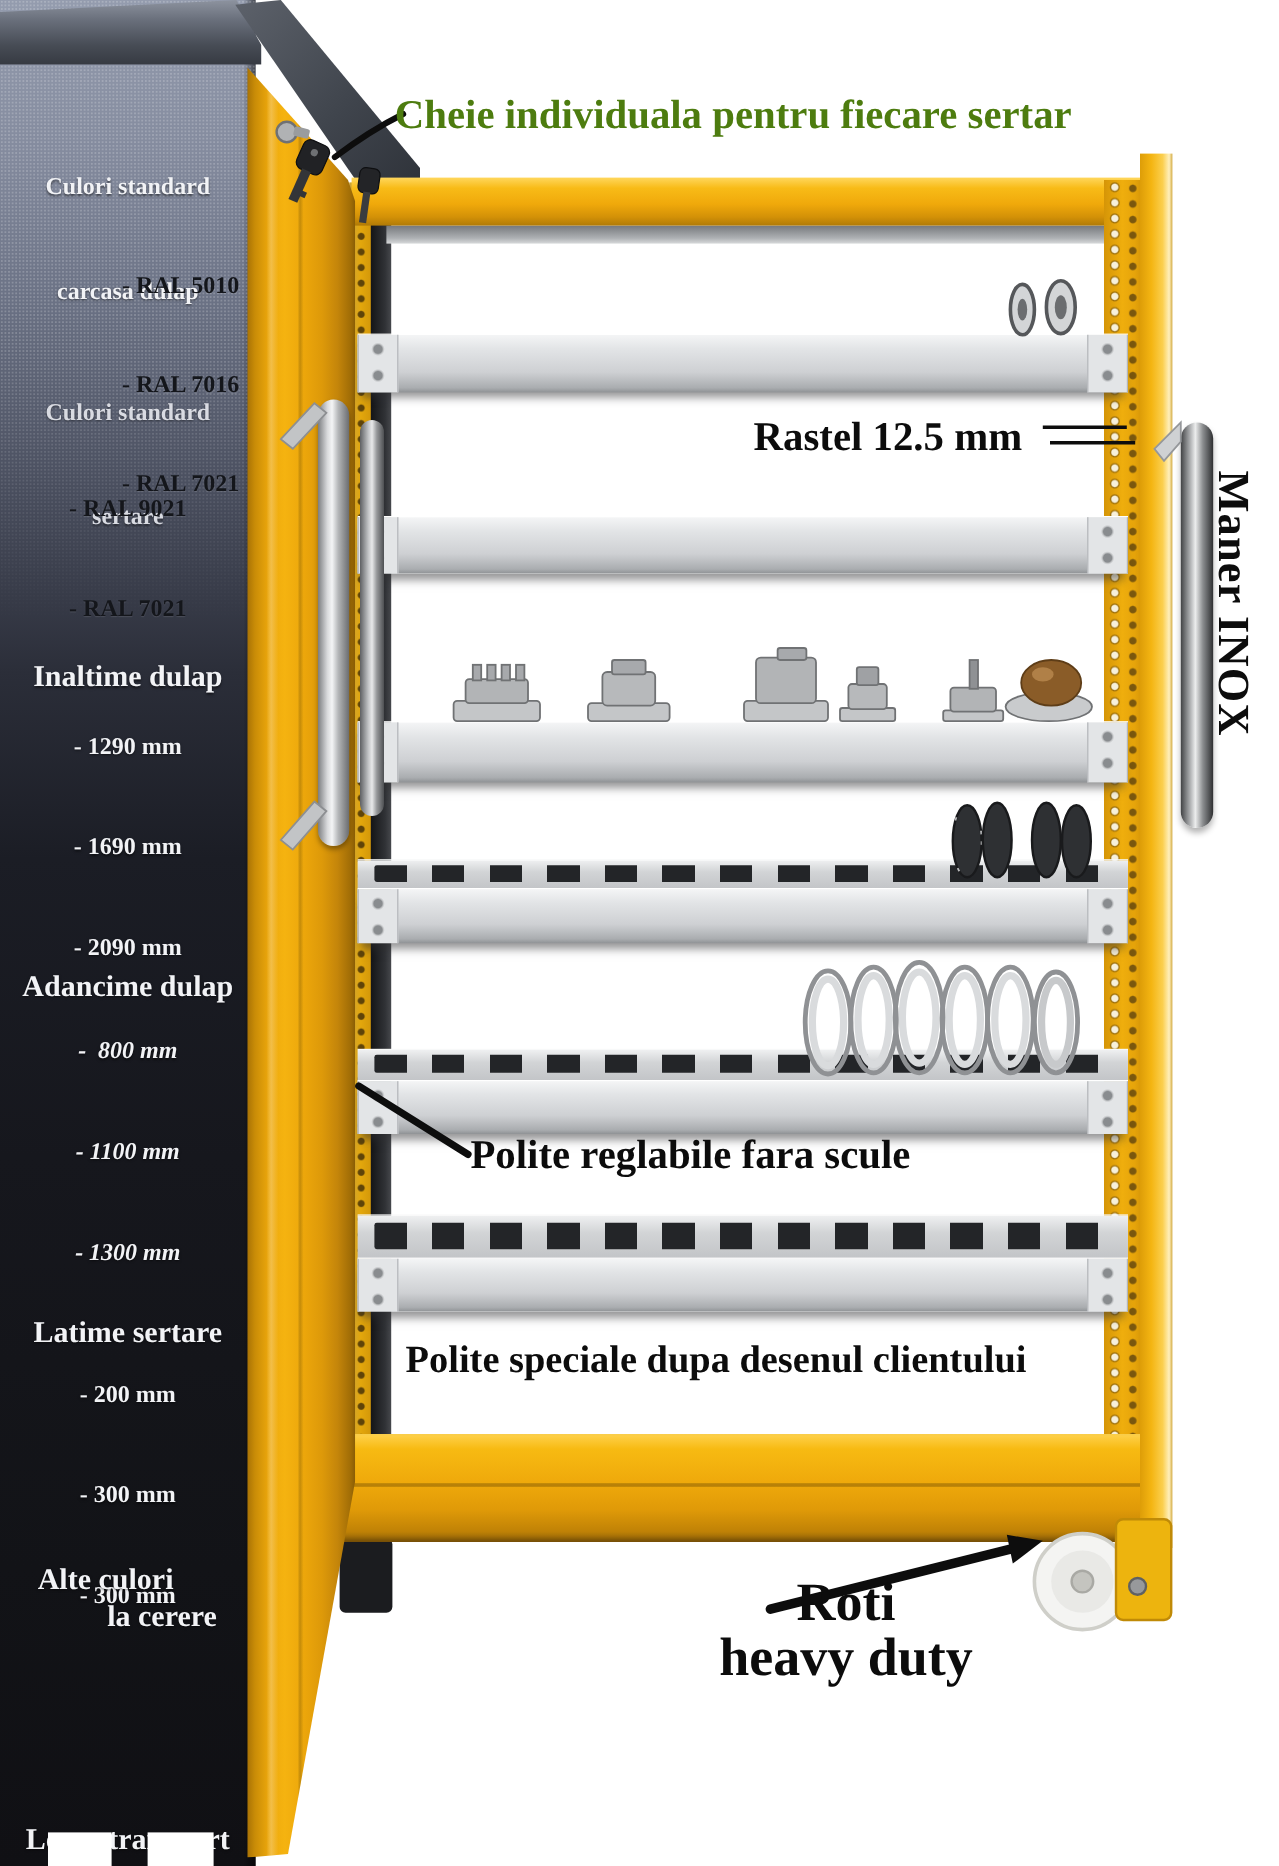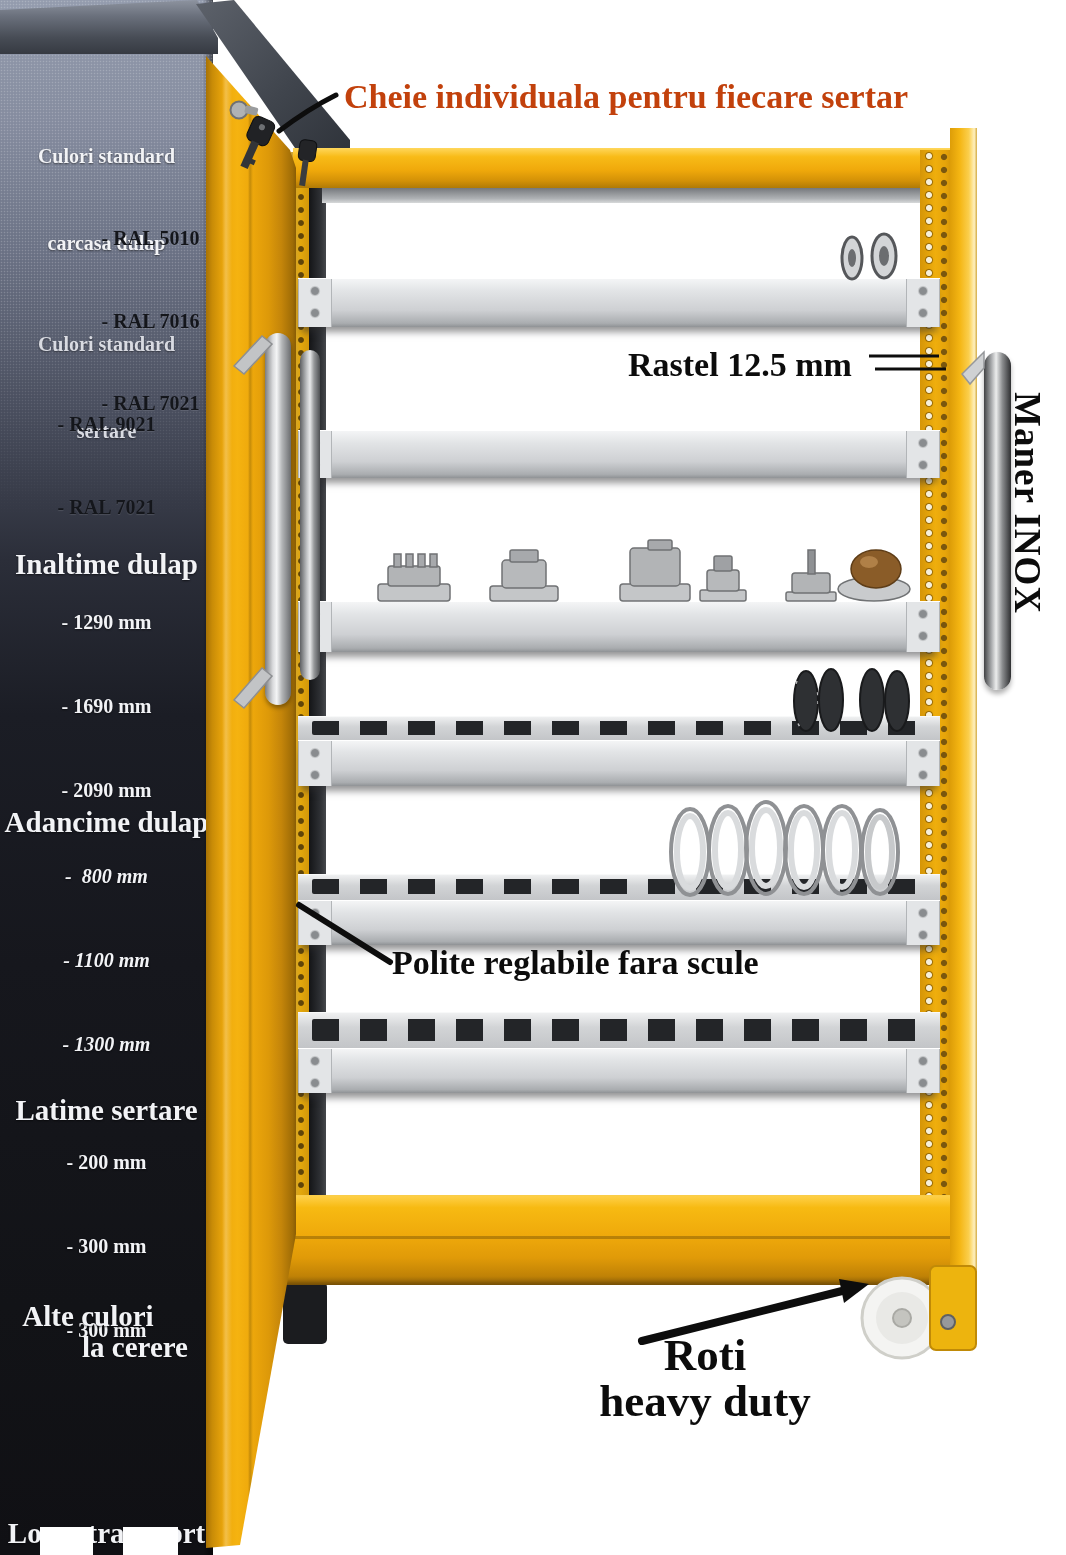--- a/index.html
+++ b/index.html
@@ -16,21 +16,21 @@
   #speckle{left:0;top:0;width:213px;height:520px;opacity:.22;
     background-image:radial-gradient(rgba(255,255,255,.9) .6px,transparent 1.1px);
     background-size:3px 3px;
     -webkit-mask-image:linear-gradient(180deg,#000 55%,transparent 100%);
     mask-image:linear-gradient(180deg,#000 55%,transparent 100%);}
   .ptext{position:absolute;left:0;width:213px;text-align:center;font-weight:bold;
          white-space:pre;line-height:29px;}
   .ptext.light{color:#f2f3f6;text-shadow:0 1px 2px rgba(0,0,0,.55);}
   .ptext.dim{color:#d9dbe2;text-shadow:0 1px 2px rgba(0,0,0,.45);}
   .ptext.dark{color:#14161b;text-shadow:0 1px 1px rgba(255,255,255,.12);}
-  .h24{font-size:20px;} .h25{font-size:29px;}
+  .h24{font-size:20px;} .h25{font-size:25px;}
 
   
   #top-band{left:0;top:0;width:218px;height:54px;
     background:linear-gradient(180deg,#8d939f 0%,#6a707c 30%,#474c55 70%,#363a42 100%);
     clip-path:polygon(0 10px,197px 0,218px 38px,218px 54px,0 54px);}
   #top-diagonal{left:194px;top:0;width:156px;height:170px;
     background:linear-gradient(135deg,#5d626b 0%,#40454d 55%,#2d3138 100%);
     clip-path:polygon(2px 4px,40px 0,156px 140px,156px 164px,112px 164px);}
 
   
@@ -299,24 +299,25 @@
     <path d="M336,95 Q308,109 279,131" stroke="#0d0d0d" stroke-width="5" fill="none" stroke-linecap="round"></path>
     <path d="M869,356 H939" stroke="#0d0d0d" stroke-width="3"></path>
     <path d="M875,369 H946" stroke="#0d0d0d" stroke-width="3"></path>
     <path d="M390,962 L299,905" stroke="#0d0d0d" stroke-width="6" stroke-linecap="round"></path>
     <g>
       <path d="M642,1341 L842,1291" stroke="#0d0d0d" stroke-width="8" stroke-linecap="round"></path>
       <polygon points="869,1284 844,1303 839,1279" fill="#0d0d0d"></polygon>
     </g>
   </svg>
 
-  <div class="abs" style="left:344px;top:78px;z-index:7;font:bold 34px 'Liberation Serif',serif;color:#c2410c;white-space:nowrap;">Cheie individuala pentru fiecare sertar</div>
+  <div class="abs" style="left:329px;top:78px;z-index:7;font:bold 34px 'Liberation Serif',serif;color:#4d7c0f;white-space:nowrap;">Cheie individuala pentru fiecare sertar</div>
   <div class="abs" style="left:628px;top:346px;z-index:7;font:bold 34px 'Liberation Serif',serif;color:#0c0c0c;white-space:nowrap;text-align:right;">Rastel 12.5 mm</div>
   <div class="abs" style="left:1006px;top:392px;z-index:7;font:bold 37px 'Liberation Serif',serif;color:#0c0c0c;
        writing-mode:vertical-rl;letter-spacing:1px;white-space:nowrap;">Maner INOX</div>
   <div class="abs" style="left:392px;top:944px;z-index:7;font:bold 34px 'Liberation Serif',serif;color:#0c0c0c;white-space:nowrap;">Polite reglabile fara scule</div>
+  <div class="abs" style="left:338px;top:1114px;z-index:7;font:bold 32px 'Liberation Serif',serif;color:#0c0c0c;white-space:nowrap;">Polite speciale dupa desenul clientului</div>
   <div class="abs" style="left:520px;top:1312px;width:370px;z-index:7;font:bold 45px 'Liberation Serif',serif;
-       color:#0c0c0c;text-align:center;line-height:46px;margin-top:20px;">
+       color:#0c0c0c;text-align:center;line-height:46px;">
     <div>Roti</div>
     <div>heavy duty</div>
   </div>
 
 </div>
 
 </body></html>

